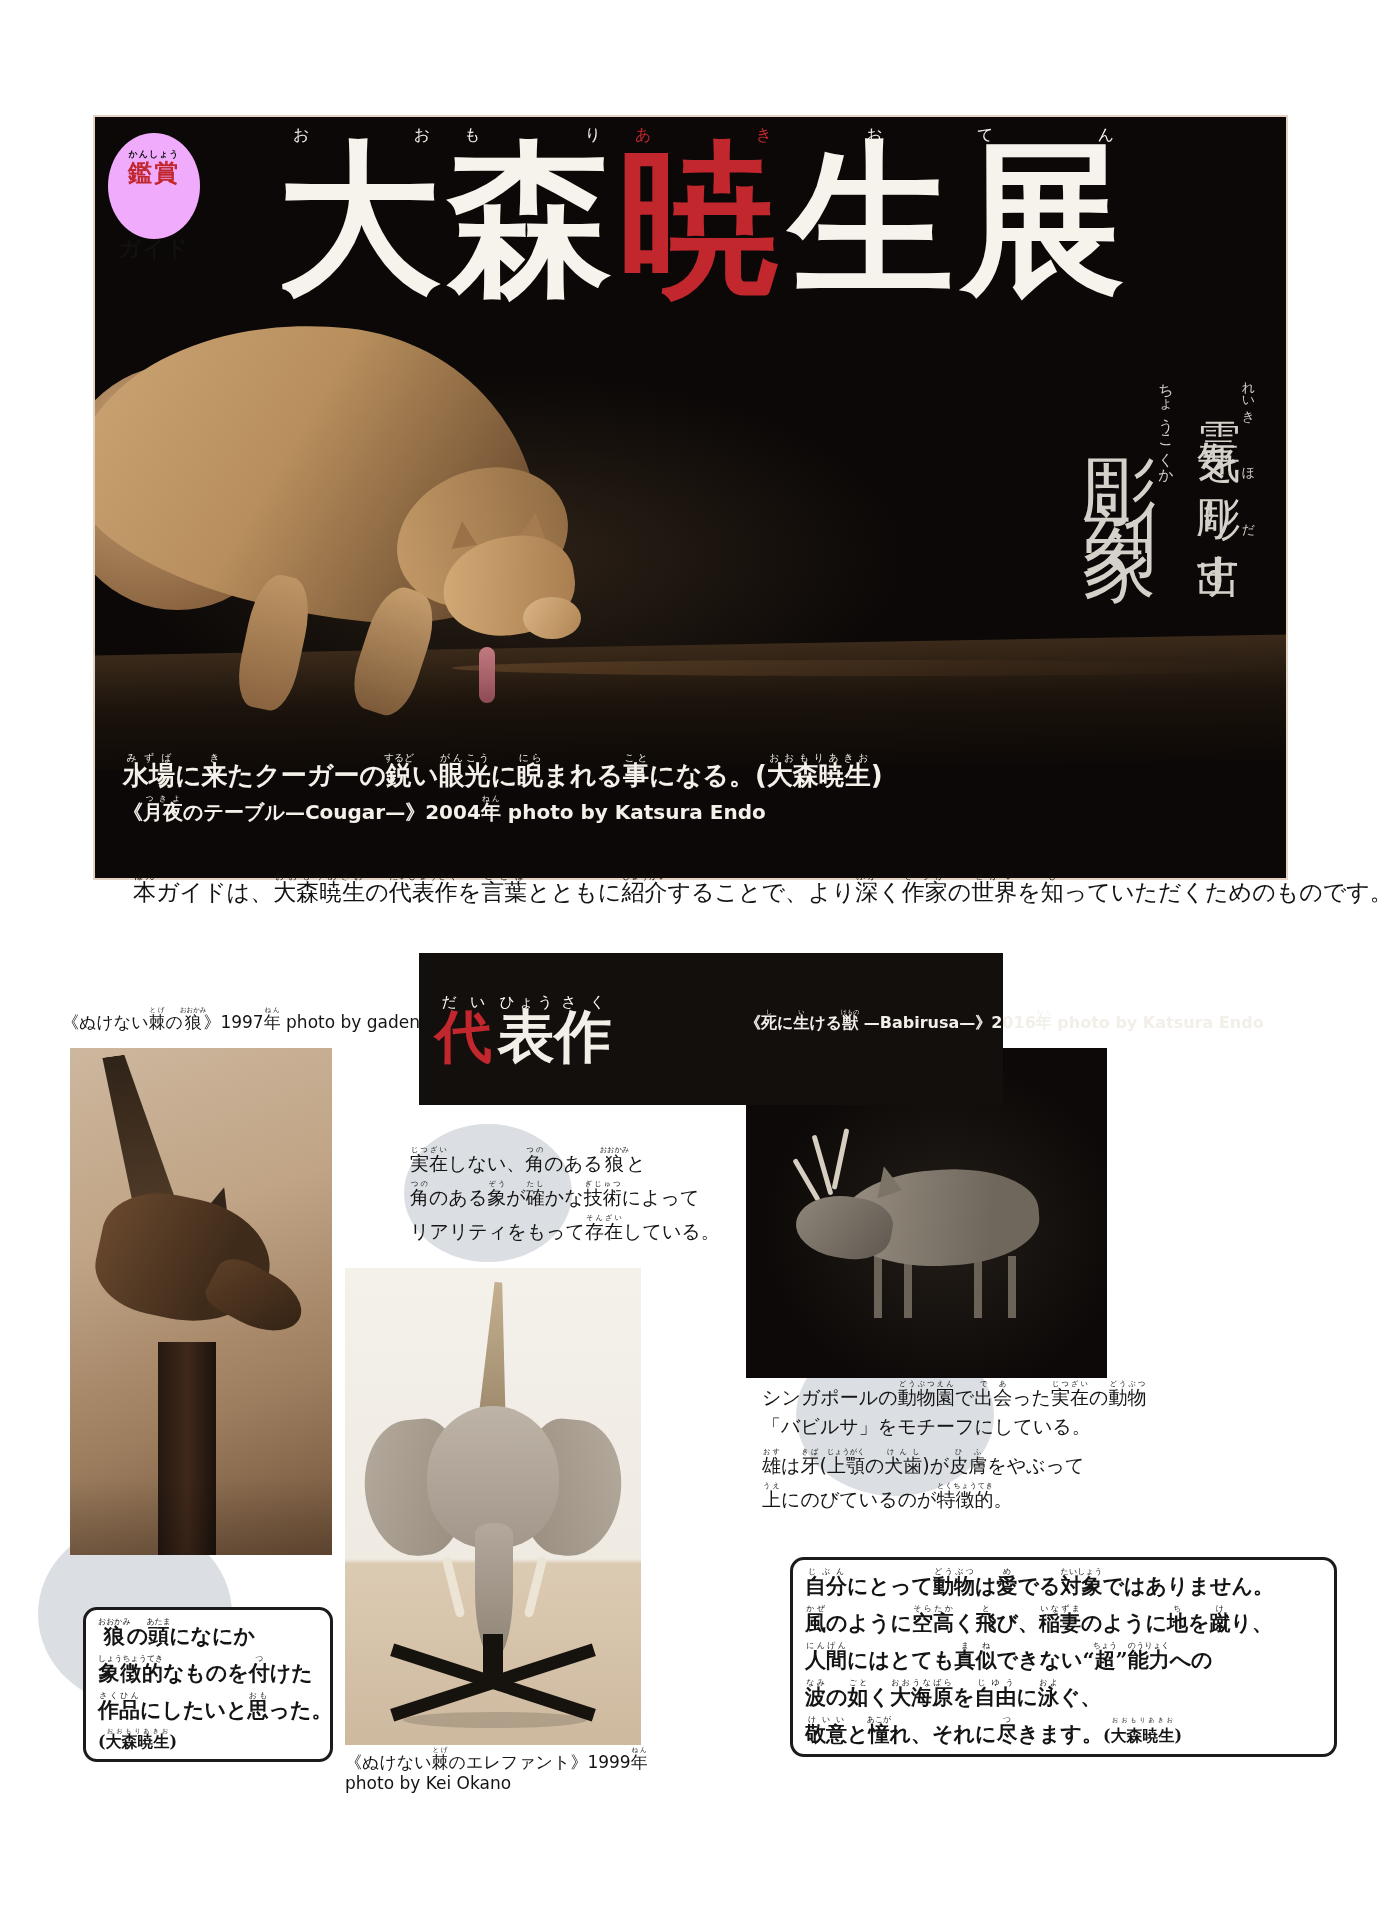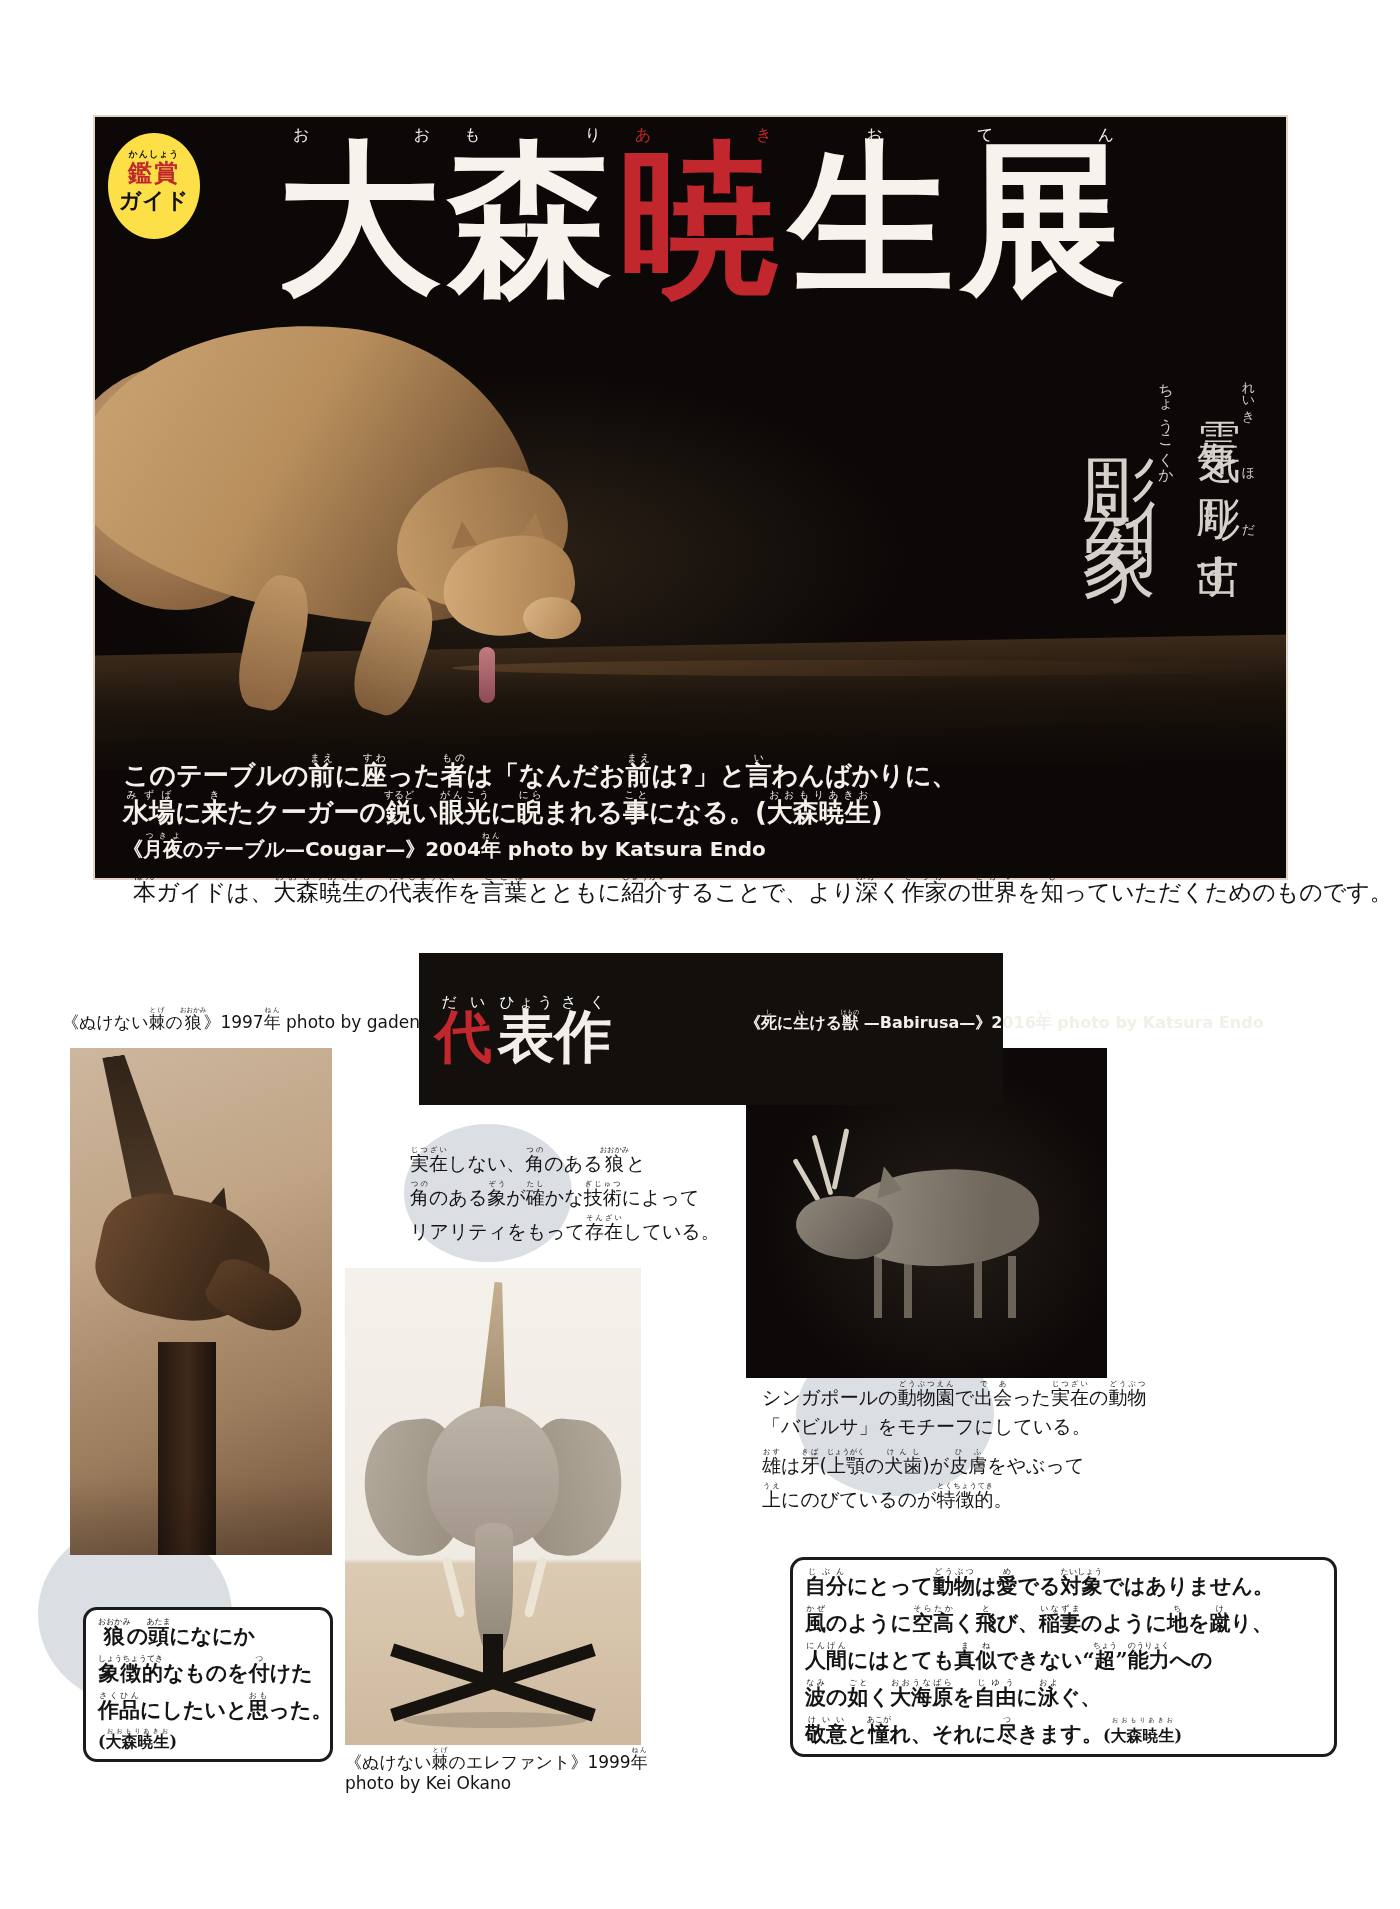--- a/index.html
+++ b/index.html
@@ -6,25 +6,25 @@
   #page{position:relative;width:1400px;height:1909px;background:#fff;overflow:hidden;
         font-family:"DejaVu Sans","Liberation Sans",sans-serif;color:#141414;}
   .abs{position:absolute;}
   .serif{font-family:"DejaVu Serif","Liberation Serif",serif;}
   ruby{ruby-position:over;}
   rt{font-size:0.38em;font-weight:normal;letter-spacing:0;}
 
   
   #header-box{left:93px;top:115px;width:1195px;height:765px;background:#0b0807;
               border:2px solid #e6d2c2;box-sizing:border-box;z-index:1;}
-  #badge{left:13px;top:16px;width:92px;height:106px;background:#fde047;border-radius:50%;
+  #badge{left:13px;top:16px;width:92px;height:106px;background:#f0abfc;border-radius:50%;
          text-align:center;z-index:6;}
   .badge-furi{font-size:9px;letter-spacing:1px;margin-top:15px;font-weight:bold;color:#111;}
   .badge-main{font-size:24px;font-weight:bold;letter-spacing:2px;line-height:1.05;}
-  .badge-sub{font-size:22px;font-weight:bold;letter-spacing:1px;color:#111;}
+  .badge-sub{font-size:22px;font-weight:bold;letter-spacing:1px;color:#111;margin-top:48px;}
   #title{left:182px;top:2px;display:flex;color:#f6f3ec;z-index:5;}
   #title span{font-size:164px;line-height:1.22;letter-spacing:7px;font-weight:600;}
   #title rt{font-size:16px;letter-spacing:2px;}
   .red-text{color:#c1272d;}
 
   
   #cougar-art{left:0;top:128px;width:1191px;height:525px;overflow:hidden;z-index:2;}
   .c-glow{position:absolute;left:4%;top:18%;width:70%;height:75%;
           background:radial-gradient(ellipse at 45% 55%, rgba(198,150,95,.18), transparent 60%);}
   .c-table{position:absolute;left:0;top:400px;width:100%;height:125px;
@@ -183,21 +183,20 @@
     <div id="title" class="abs serif">
       <span><ruby>大<rt>おお</rt></ruby><ruby>森<rt>もり</rt></ruby></span>
       <span class="red-text"><ruby>暁<rt>あき</rt></ruby></span>
       <span><ruby>生<rt>お</rt></ruby><ruby>展<rt>てん</rt></ruby></span>
     </div>
 
     <div id="vt-phrase" class="abs vt serif"><ruby>霊<rt>れい</rt></ruby><ruby>気<rt>き</rt></ruby>を<ruby>彫<rt>ほ</rt></ruby>り<ruby>出<rt>だ</rt></ruby>す</div>
     <div id="vt-title" class="abs vt serif"><ruby>彫<rt>ちょう</rt></ruby><ruby>刻<rt>こく</rt></ruby><ruby>家<rt>か</rt></ruby></div>
 
     <div id="hdr-caption" class="abs">
-      <div class="hdr-line">このテーブルの<ruby>前<rt>まえ</rt></ruby>に<ruby>座<rt>すわ</rt></ruby>った<ruby>者<rt>もの</rt></ruby>は「なんだお<ruby>前<rt>まえ</rt></ruby>は?」と<ruby>言<rt>い</rt></ruby>わんばかりに、</div>
       <div class="hdr-line"><ruby>水場<rt>みずば</rt></ruby>に<ruby>来<rt>き</rt></ruby>たクーガーの<ruby>鋭<rt>するど</rt></ruby>い<ruby>眼光<rt>がんこう</rt></ruby>に<ruby>睨<rt>にら</rt></ruby>まれる<ruby>事<rt>こと</rt></ruby>になる。(<ruby>大森暁生<rt>おおもりあきお</rt></ruby>)</div>
       <div class="hdr-credit">《<ruby>月夜<rt>つきよ</rt></ruby>のテーブル—Cougar—》2004<ruby>年<rt>ねん</rt></ruby> photo by Katsura Endo</div>
     </div>
   </div>
 
   <div id="intro" class="abs"><ruby>本<rt>ほん</rt></ruby>ガイドは、<ruby>大森暁生<rt>おおもりあきお</rt></ruby>の<ruby>代表作<rt>だいひょうさく</rt></ruby>を<ruby>言葉<rt>ことば</rt></ruby>とともに<ruby>紹介<rt>しょうかい</rt></ruby>することで、より<ruby>深<rt>ふか</rt></ruby>く<ruby>作家<rt>さっか</rt></ruby>の<ruby>世界<rt>せかい</rt></ruby>を<ruby>知<rt>し</rt></ruby>っていただくためのものです。</div>
 
   <div id="circle-left" class="abs gcircle"></div>
   <div id="circle-mid" class="abs gcircle"></div>
   <div id="circle-right" class="abs gcircle"></div>

